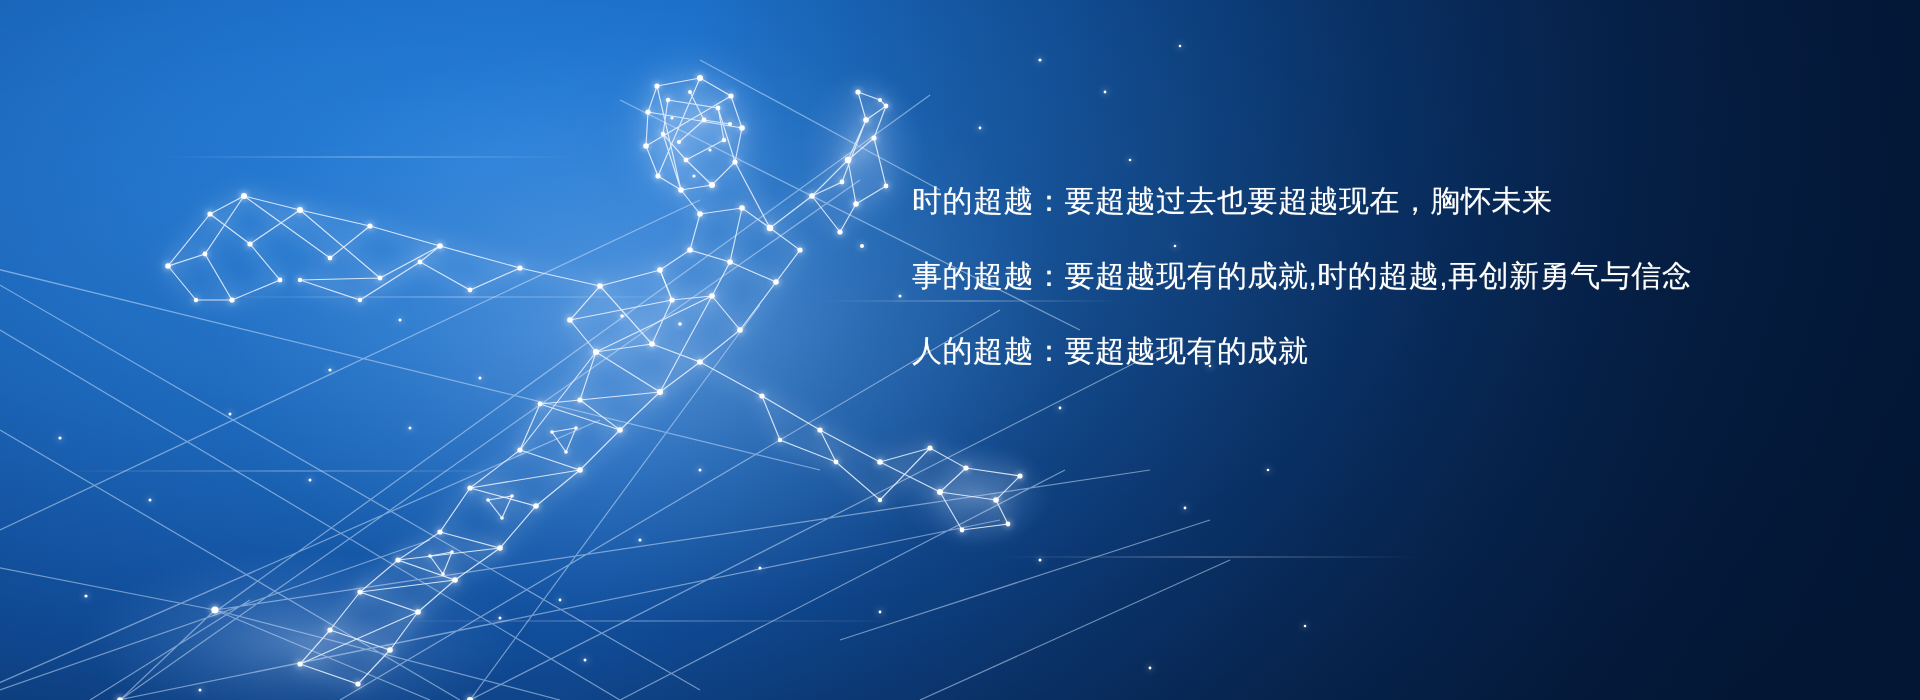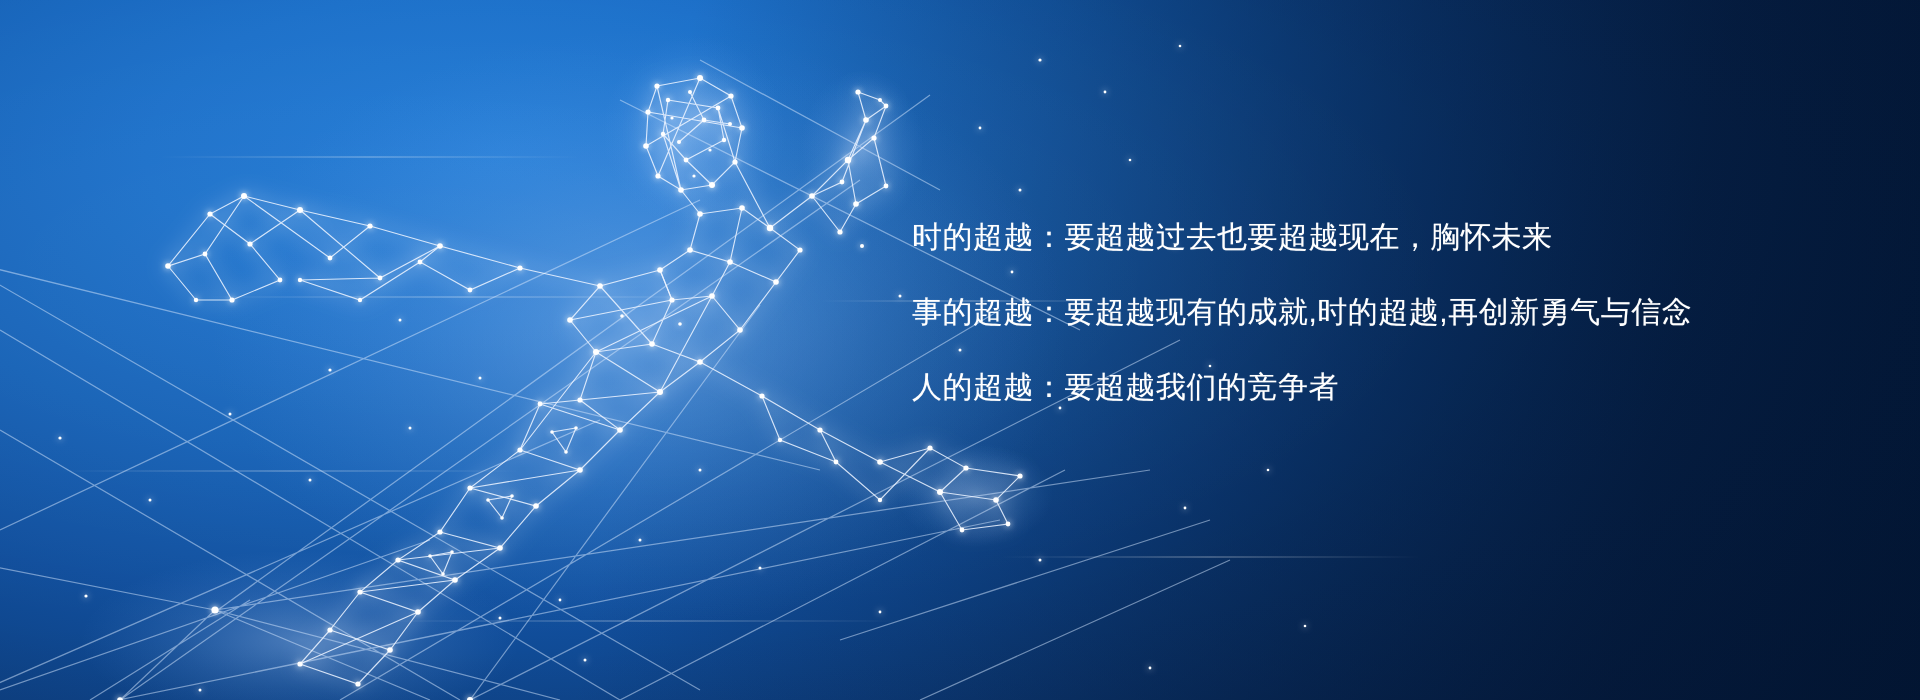--- a/index.html
+++ b/index.html
@@ -57,21 +57,20 @@
     inset: 0;
     width: 1920px;
     height: 700px;
   }
   
   .text-block {
     position: absolute;
     left: 912px;
     top: 186px;
     width: 880px;
-    margin-top: 36px;
   }
   .tagline {
     color: #ffffff;
     font-size: 30px;
     line-height: 30px;
     letter-spacing: 0.5px;
     white-space: nowrap;
     font-weight: 400;
     margin: 0 0 45px 0;
     text-shadow: 0 0 1px rgba(255,255,255,0.35);
@@ -369,16 +368,16 @@
       <circle cx="330" cy="370" r="1.6"></circle>
         <circle cx="400" cy="320" r="1.5"></circle>
       <circle cx="480" cy="378" r="1.5"></circle>
         <circle cx="560" cy="600" r="1.4"></circle>
     </g>
   </svg>
 
   <div class="text-block">
     <p class="tagline">时的超越：要超越过去也要超越现在，胸怀未来</p>
     <p class="tagline">事的超越：要超越现有的成就,时的超越,再创新勇气与信念</p>
-    <p class="tagline">人的超越：要超越我们的竞争者</p>
+    <p class="tagline">人的超越：要超越现有的成就</p>
   </div>
 
 </div>
 
 </body></html>

